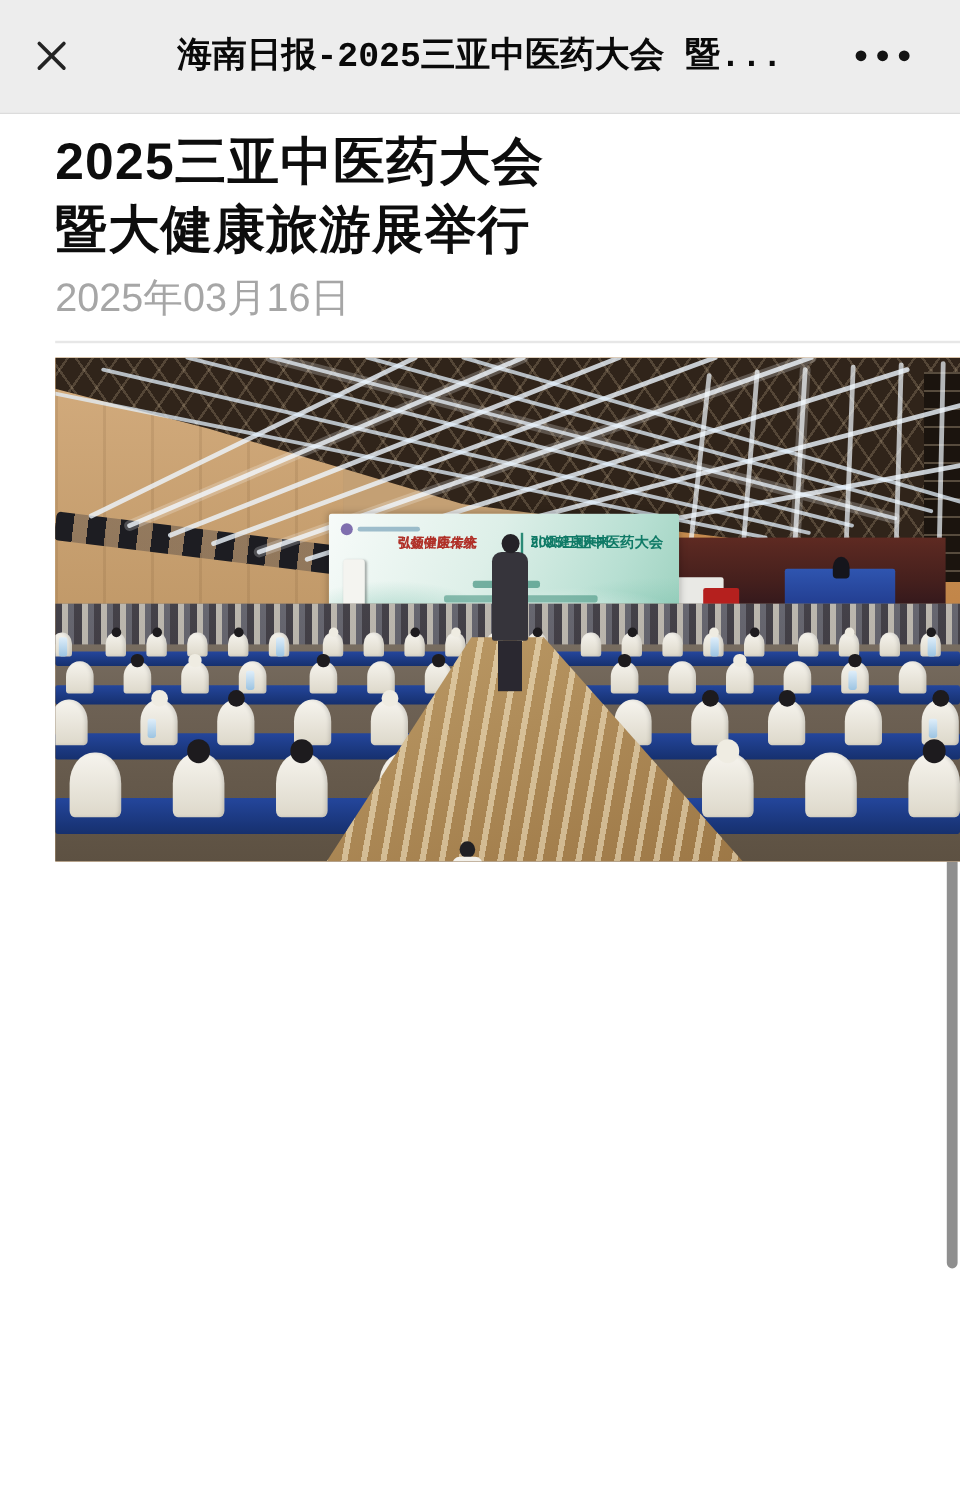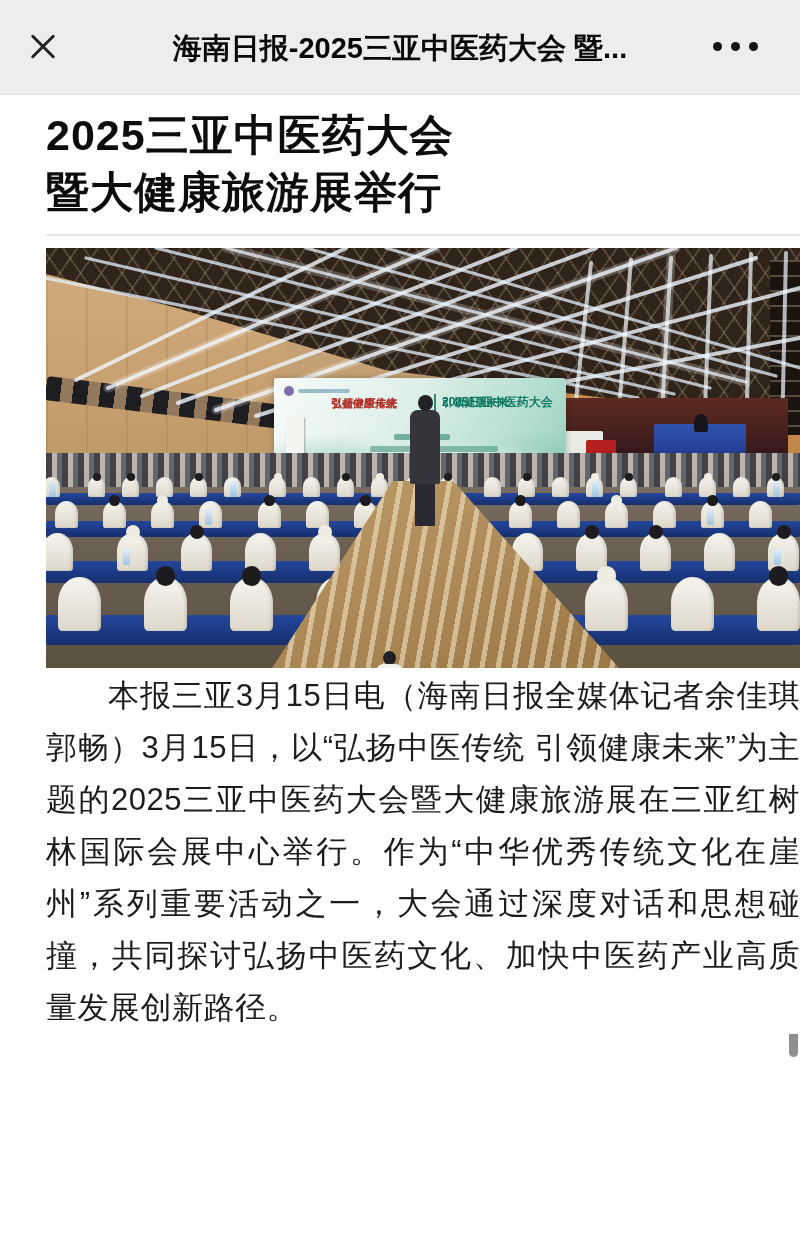--- a/index.html
+++ b/index.html
@@ -5,21 +5,21 @@
   * { margin:0; padding:0; box-sizing:border-box; }
   html,body { width:800px; }
   body {
     font-family:"Liberation Sans","DejaVu Sans",sans-serif;
     background:#ffffff; width:800px; height:1251px; position:relative; overflow:hidden;
   }
   
   .hdr {
     position:absolute; top:0; left:0; width:800px; height:95px;
     background:#ededed; border-bottom:1px solid #dcdcdc;
-    display:flex; align-items:center; justify-content:center;
+    display:flex; align-items:center; justify-content:center;font-family:Liberation Mono, monospace;
   }
   .hdr-close {
     position:absolute; left:24px; top:28px; width:38px; height:38px; cursor:pointer;
   }
   .hdr-close .bar { position:absolute; left:3px; top:17px; width:32px; height:3px; background:#232323; border-radius:2px; }
   .hdr-close .bar.b1 { transform:rotate(45deg); }
   .hdr-close .bar.b2 { transform:rotate(-45deg); }
   .hdr-center { text-align:center; padding-top:2px; max-width:560px; }
   .hdr-title { font-size:29px; font-weight:700; color:#0a0a0a; white-space:nowrap; line-height:34px; }
   .hdr-url { font-size:21px; color:#8d8d92; line-height:26px; margin-top:3px; }
@@ -112,20 +112,21 @@
       <i></i>
       <i></i>
   </div>
 </div>
 
 <div class="scrollbar"></div>
 
 <div class="article">
   <h1 class="a-title">2025三亚中医药大会
 暨大健康旅游展举行</h1>
+  <div class="a-date">2025年03月16日</div>
   <hr class="a-divider">
 
   <div class="photo">
     <div class="wall-left"></div>
     <div class="wall-right"></div>
     <div class="ceiling"></div>
     <div class="railing"></div>
     <div class="truss-left"></div>
 
     <svg class="beams" viewBox="0 0 754 420" width="754" height="420">
@@ -301,14 +302,13 @@
       <div class="stander-head"></div>
       <div class="stander-top"></div>
 
     </div>
 
     <div class="photog-body"></div>
     <div class="photog-head"></div>
     <div class="photog-leg"></div>
   </div>
 
-  <p class="a-body">本报三亚3月15日电（海南日报全媒体记者余佳琪 郭畅）3月15日，以“弘扬中医传统 引领健康未来”为主题的2025三亚中医药大会暨大健康旅游展在三亚红树林国际会展中心举行。作为“中华优秀传统文化在崖州”系列重要活动之一，大会通过深度对话和思想碰撞，共同探讨弘扬中医药文化、加快中医药产业高质量发展创新路径。</p>
 </div>
 
 </body></html>

